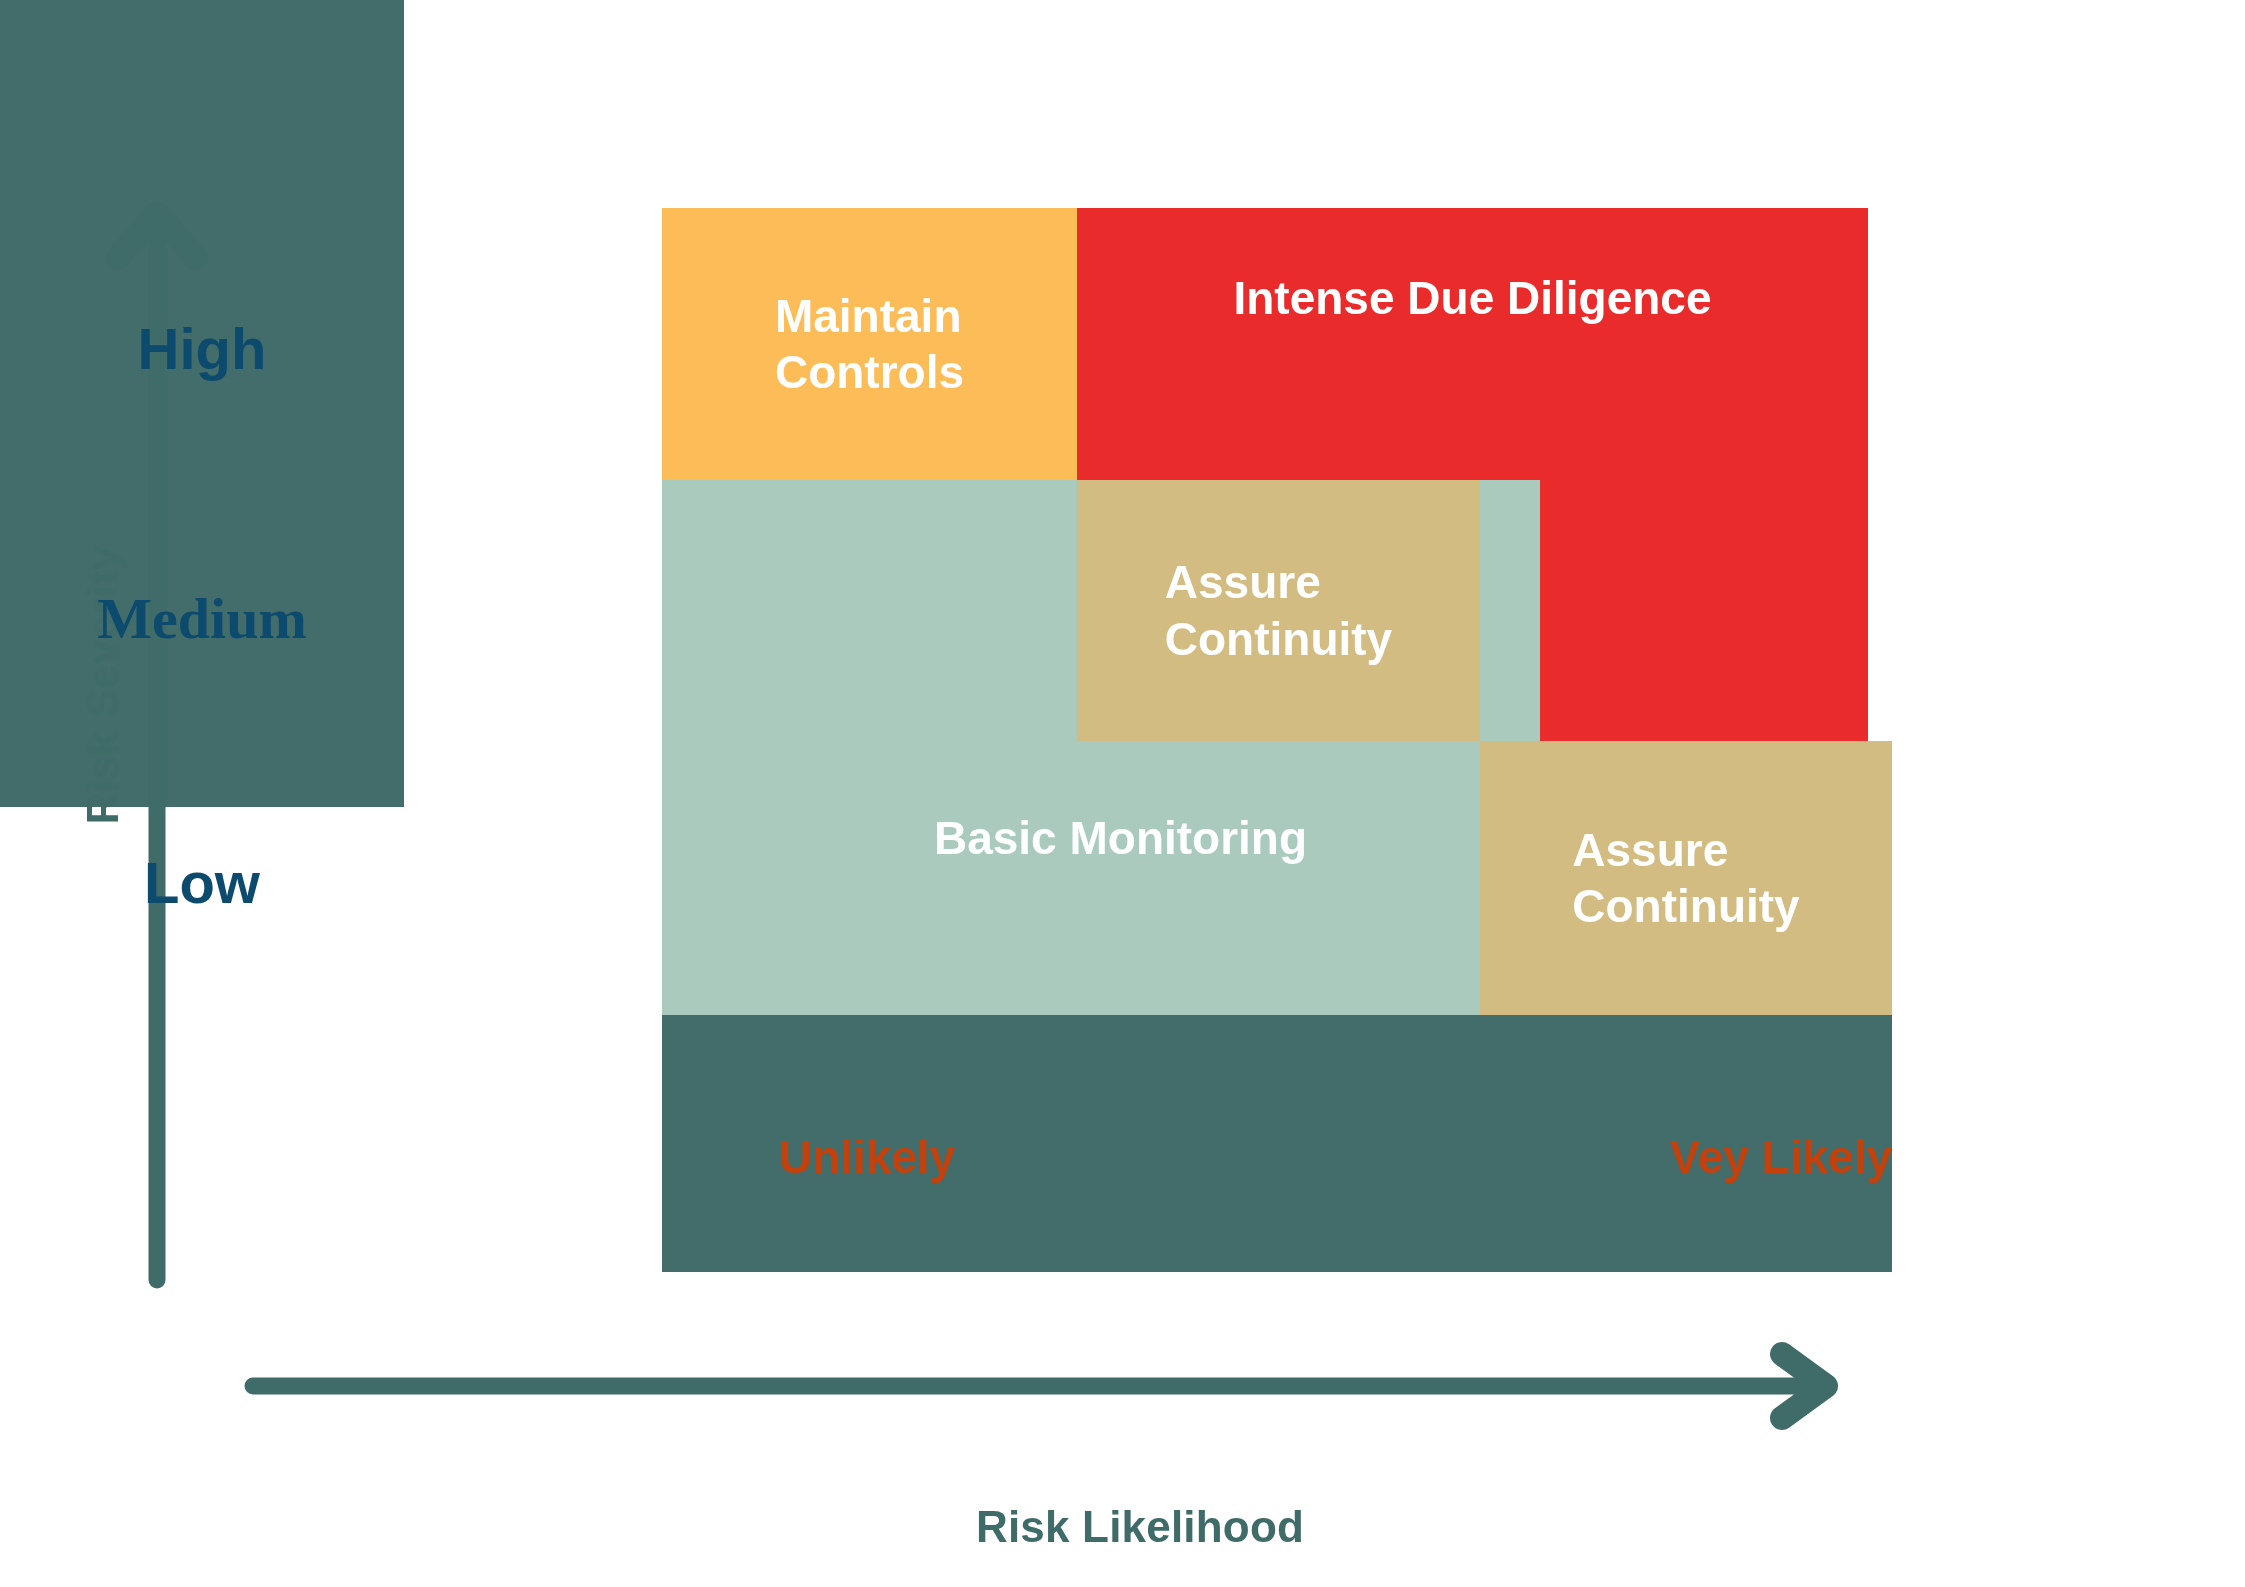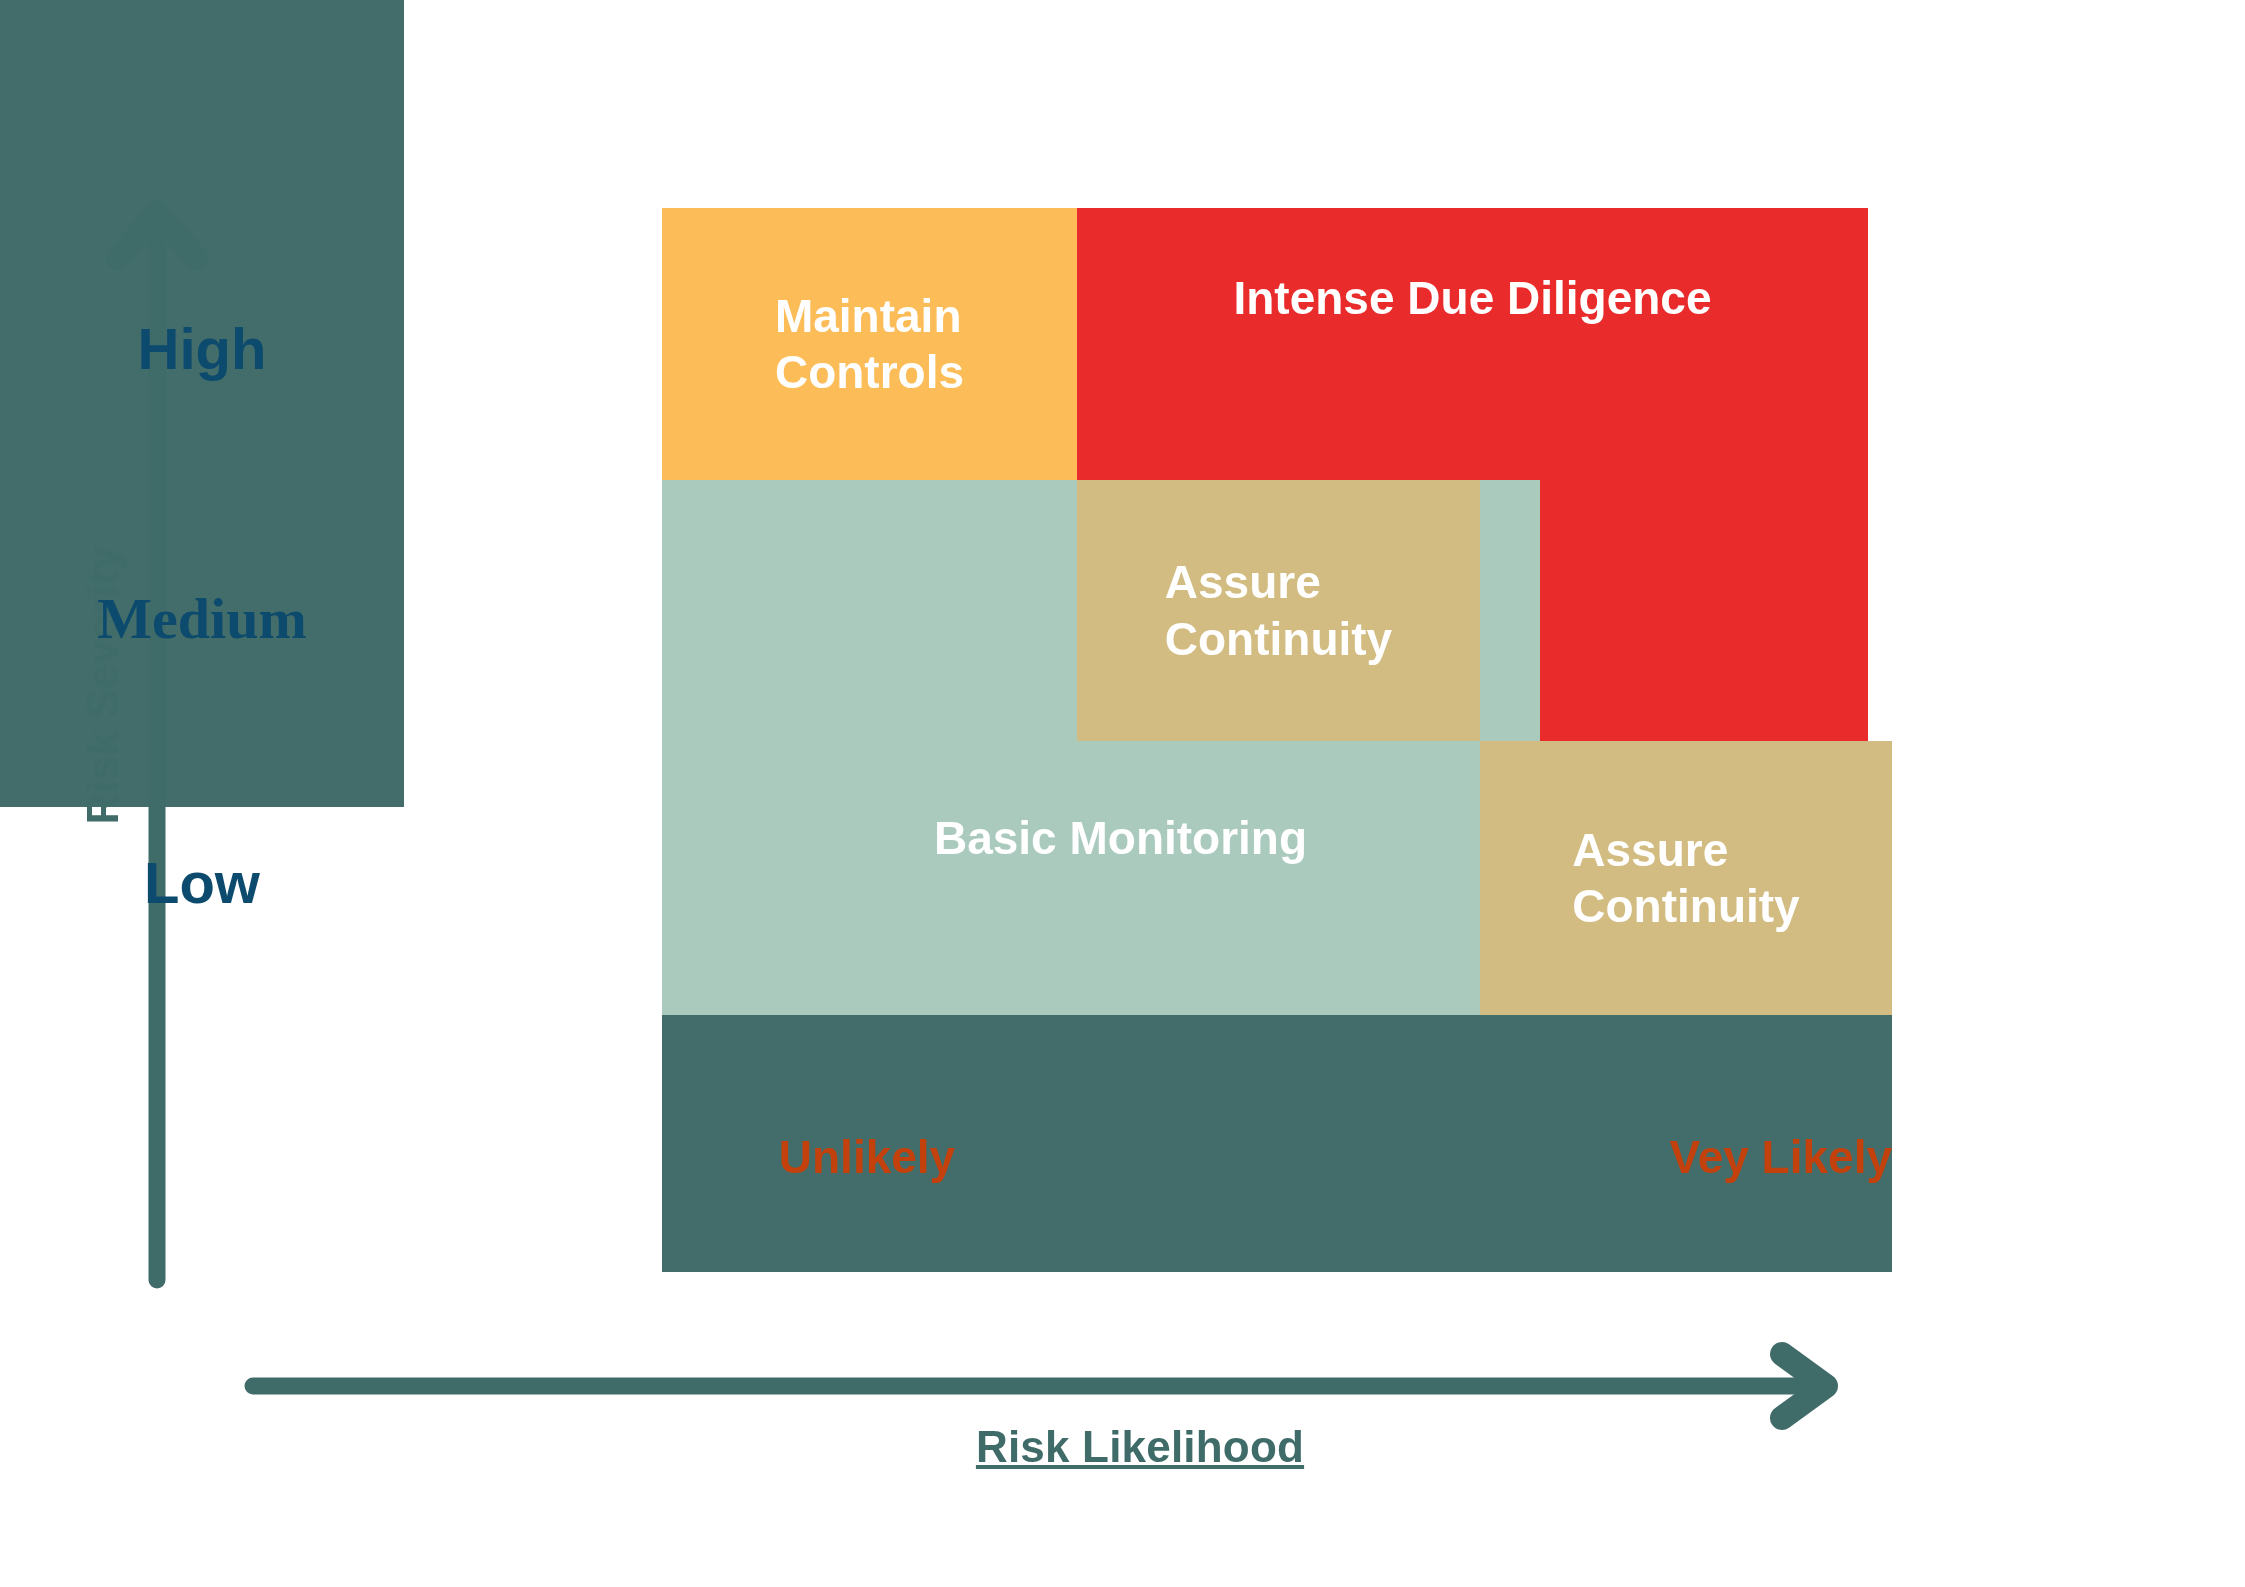--- a/index.html
+++ b/index.html
@@ -39,25 +39,24 @@
     left: 0px;
     top: 0px;
     width: 600px;
     font-size: 44px;
     text-align: center;
     transform-origin: 0 0;
     transform: translate(78px, 985px) rotate(-90deg);
   }
   #x-axis-title {
     left: 660px;
-    top: 1422px;
+    top: 1502px;
     width: 960px;
     font-size: 44px;
     text-align: center;
-    text-decoration: underline;
   }
 
   
   .cell {
     position: absolute;
     box-sizing: border-box;
     display: flex;
     align-items: center;
     justify-content: center;
     text-align: left;

